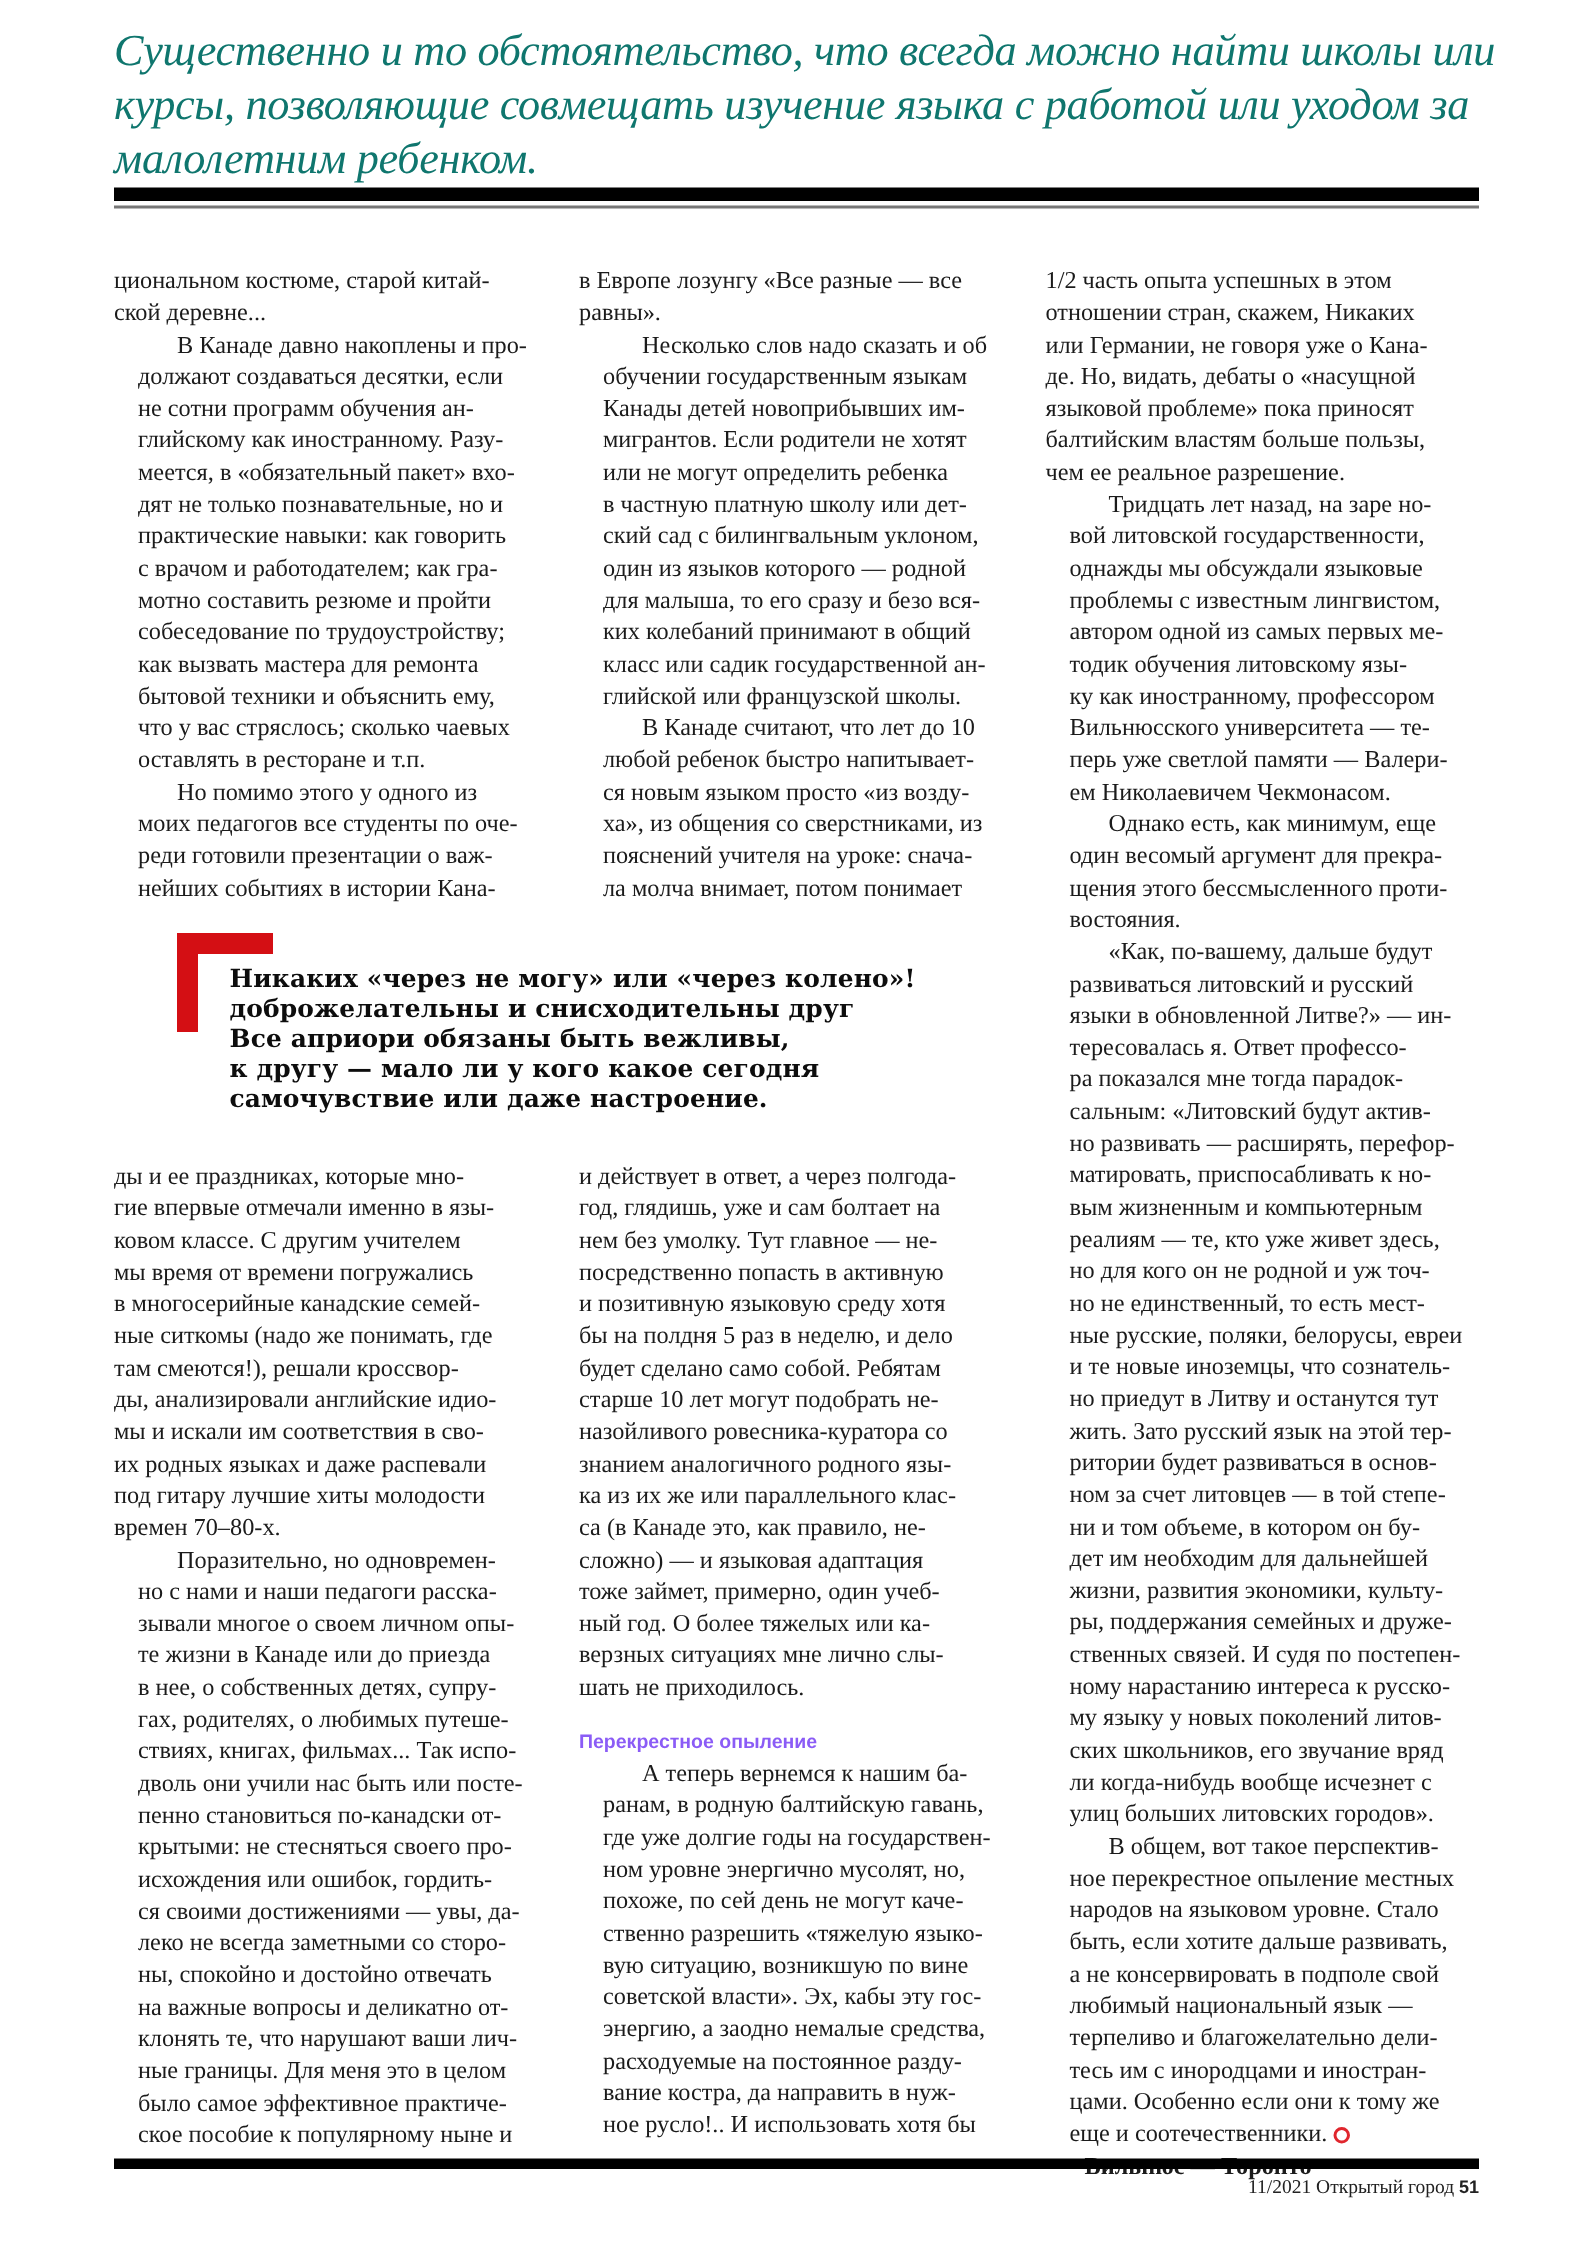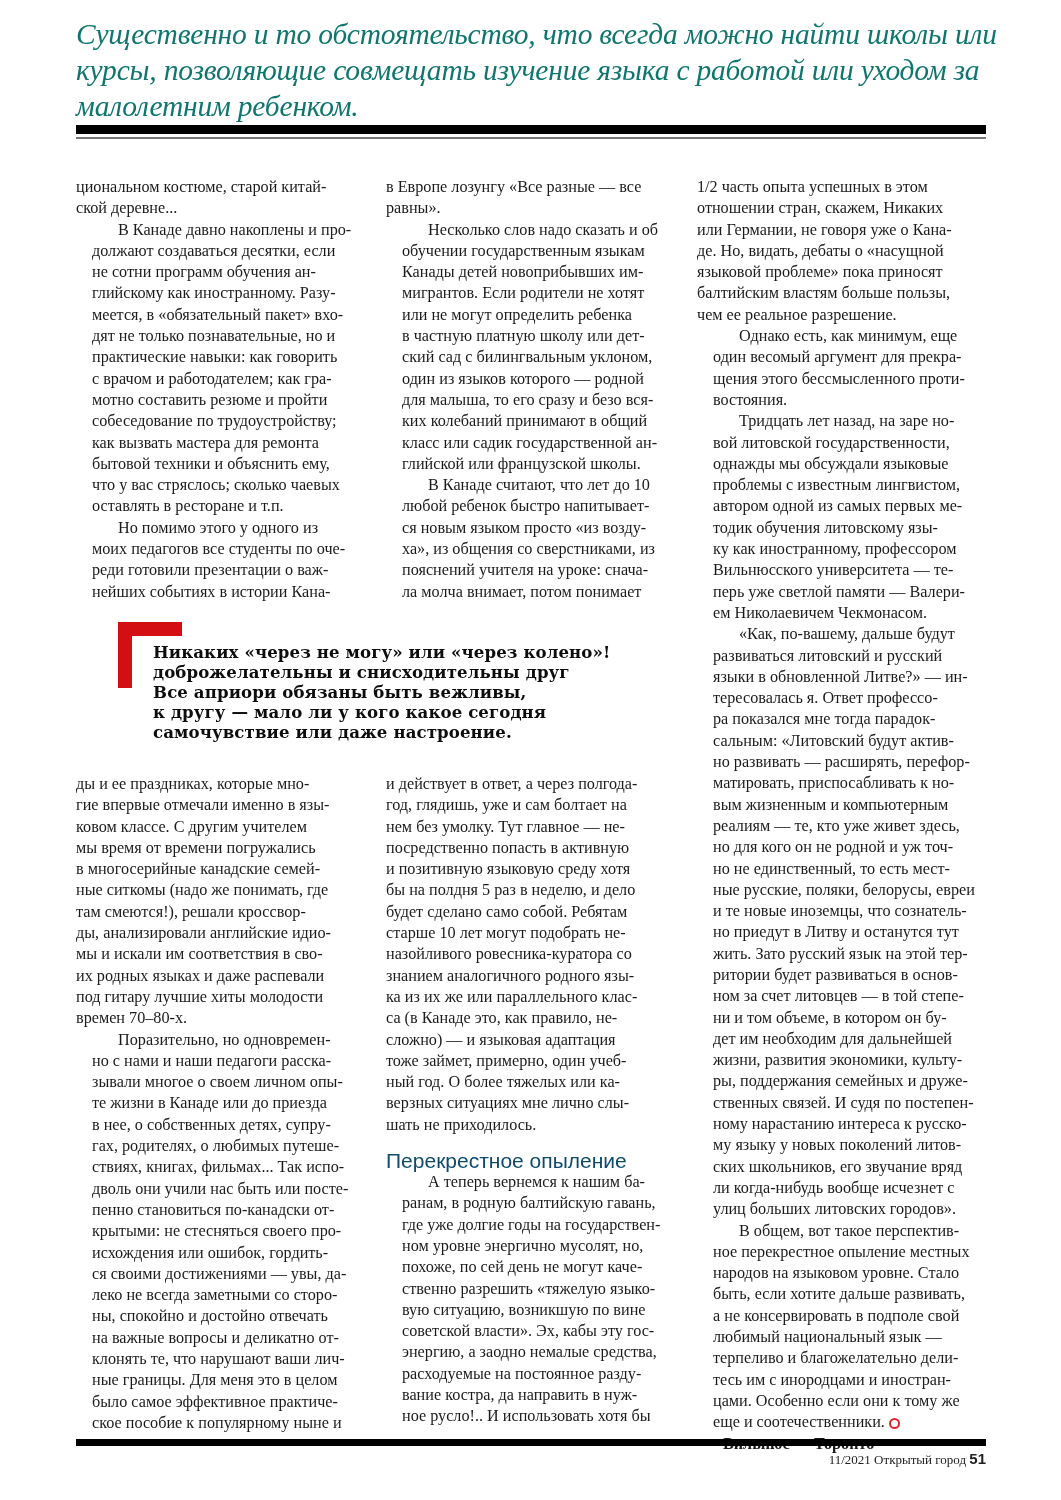--- a/index.html
+++ b/index.html
@@ -16,21 +16,21 @@
     position: absolute; width: 282px;
     font-family: "Liberation Serif", "DejaVu Serif", serif;
     font-size: 16.2px; line-height: 21.3px; color: #1b1b1b;
   }
   .col p { margin: 0; text-align: left; }
   .col p.ind { text-indent: 26px; margin-left: 16px; }
   .col p.cont { text-indent: 0; }
   .line { display: block; white-space: nowrap; }
   .subhead {
     font-family: "Liberation Sans", "DejaVu Sans", sans-serif;
-    font-weight: normal; font-size: 21px; line-height: 22px; margin: 14px 0 0 0; color: #0c4a6e;
+    font-weight: bold; font-size: 13px; line-height: 22px; margin: 14px 0 0 0; color: #8b5cf6;
   }
   .pull {
     position: absolute; left: 118px; top: 610px; width: 560px; height: 140px;
   }
   .pull-mark-h { position: absolute; left: 0; top: 12px; width: 64px; height: 14px; background: #d40f14; }
   .pull-mark-v { position: absolute; left: 0; top: 12px; width: 14px; height: 66px; background: #d40f14; }
   .pull-text {
     position: absolute; left: 35px; top: 32px; width: 520px;
     font-family: "DejaVu Serif", "Liberation Serif", serif;
     font-weight: bold; font-size: 16.6px; line-height: 20px; color: #0d0d0d;
@@ -42,21 +42,21 @@
     display: inline-block; width: 7px; height: 7px; border: 2px solid #e0262d;
     border-radius: 50%; vertical-align: middle; margin-left: 4px;
   }
   .footer-rule { position: absolute; left: 76px; top: 1439px; width: 910px; height: 7px; background: #000; }
   .footer {
     position: absolute; right: 75px; top: 1450px;
     font-family: "Liberation Serif", "DejaVu Serif", serif; font-size: 13px; color: #222;
     white-space: nowrap;
   }
   .footer .mag { }
-  .footer .page { font-family: "Liberation Sans", "DejaVu Sans", sans-serif; font-weight: bold; font-size: 15px; }
+  .footer .page { font-family: "Liberation Sans", "DejaVu Sans", sans-serif; font-weight: bold; font-size: 12px; }
 </style>
 </head>
 <body>
 
 <div class="lead" id="lead">
     <span class="line">Существенно и то обстоятельство, что всегда можно найти школы или</span>
     <span class="line">курсы, позволяющие совмещать изучение языка с работой или уходом за</span>
     <span class="line">малолетним ребенком.</span>
   </div>
 <div class="rule-thick" style="top:125px;"></div>
@@ -122,36 +122,36 @@
     <p class="cont" style="text-indent: 0px;">
       <span class="line">1/2 часть опыта успешных в этом</span>
       <span class="line">отношении стран, скажем, Никаких</span>
       <span class="line">или Германии, не говоря уже о Кана-</span>
       <span class="line">де. Но, видать, дебаты о «насущной</span>
       <span class="line">языковой проблеме» пока приносят</span>
       <span class="line">балтийским властям больше пользы,</span>
       <span class="line">чем ее реальное разрешение.</span>
     </p>
     <p class="ind" style="text-indent: 0px;">
-      <span class="line" style="padding-left: 26px;">Однако есть, как минимум, еще</span>
-      <span class="line">один весомый аргумент для прекра-</span>
-      <span class="line">щения этого бессмысленного проти-</span>
-      <span class="line">востояния.</span>
-    </p>
-    <p class="ind" style="text-indent: 0px;">
       <span class="line" style="padding-left: 26px;">Тридцать лет назад, на заре но-</span>
       <span class="line">вой литовской государственности,</span>
       <span class="line">однажды мы обсуждали языковые</span>
       <span class="line">проблемы с известным лингвистом,</span>
       <span class="line">автором одной из самых первых ме-</span>
       <span class="line">тодик обучения литовскому язы-</span>
       <span class="line">ку как иностранному, профессором</span>
       <span class="line">Вильнюсского университета — те-</span>
       <span class="line">перь уже светлой памяти — Валери-</span>
       <span class="line">ем Николаевичем Чекмонасом.</span>
+    </p>
+    <p class="ind" style="text-indent: 0px;">
+      <span class="line" style="padding-left: 26px;">Однако есть, как минимум, еще</span>
+      <span class="line">один весомый аргумент для прекра-</span>
+      <span class="line">щения этого бессмысленного проти-</span>
+      <span class="line">востояния.</span>
     </p>
     <p class="ind" style="text-indent: 0px;">
       <span class="line" style="padding-left: 26px;">«Как, по-вашему, дальше будут</span>
       <span class="line">развиваться литовский и русский</span>
       <span class="line">языки в обновленной Литве?» — ин-</span>
       <span class="line">тересовалась я. Ответ профессо-</span>
       <span class="line">ра показался мне тогда парадок-</span>
       <span class="line">сальным: «Литовский будут актив-</span>
       <span class="line">но развивать — расширять, перефор-</span>
       <span class="line">матировать, приспосабливать к но-</span>

